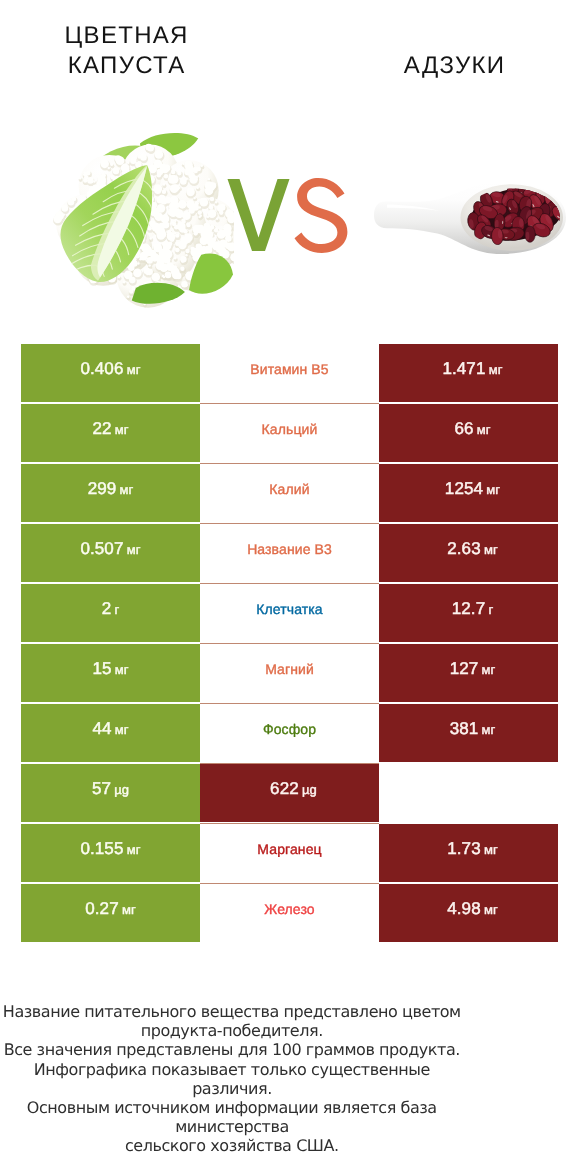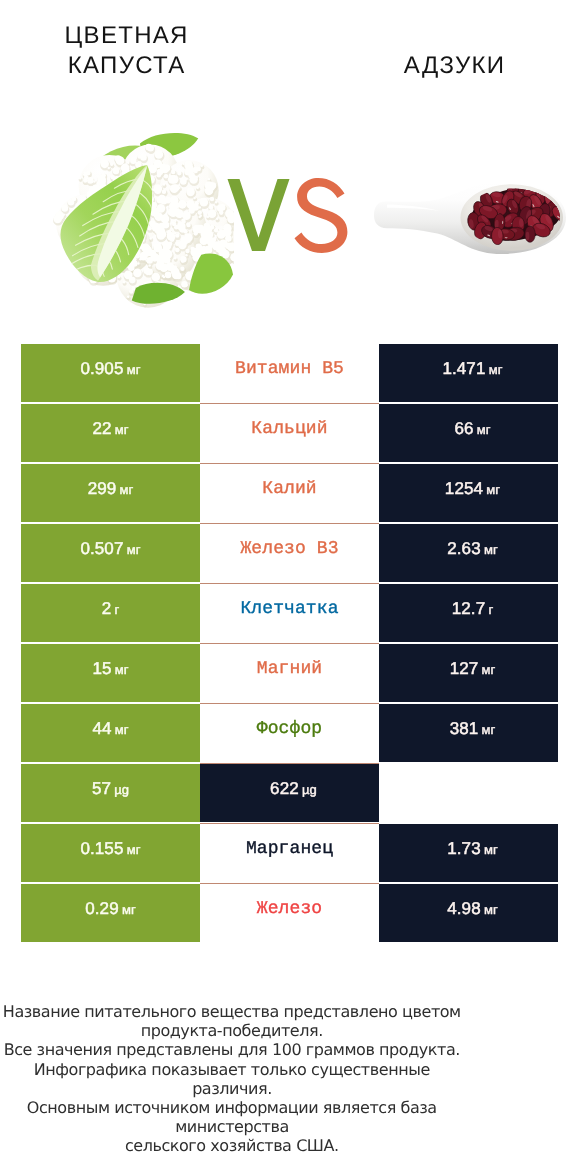--- a/index.html
+++ b/index.html
@@ -8,23 +8,23 @@
   .title{position:absolute;text-align:center;color:#141414;font-size:24px;line-height:30px;font-weight:400;letter-spacing:1.3px;text-indent:1.3px;}
   #title-left{left:6px;width:240px;top:21px;}
   #title-right{left:334px;width:240px;top:51px;}
   #img-left{position:absolute;left:50px;top:130px;width:184px;height:187px;}
   #img-right{position:absolute;left:374px;top:181px;width:193px;height:73px;}
   .vs{position:absolute;left:226px;top:177px;width:124px;height:76px;}
   .table{position:absolute;left:21px;top:344px;width:537px;}
   .row{position:relative;display:flex;width:537px;height:58px;margin-bottom:2px;}
   .cell{width:179px;height:58px;display:flex;align-items:center;justify-content:center;box-sizing:border-box;padding-bottom:8px;}
   .cell.left{background:#81a532;color:#fbfcf0;}
-  .cell.right{background:#0f172a;color:#fdf4f0;padding-left:8px;}
+  .cell.right{background:#7f1d1d;color:#fdf4f0;padding-left:8px;}
   .cell.mid{background:#ffffff;}
-  .cell.mid span{font-family:Liberation Mono, monospace;font-size:18px;font-weight:400;letter-spacing:0.1px;-webkit-text-stroke:0.36px;}
+  .cell.mid span{font-family:Liberation Sans, sans-serif;font-size:14px;font-weight:400;letter-spacing:0.1px;-webkit-text-stroke:0.36px;}
   .val{font-size:17px;font-weight:400;letter-spacing:0.1px;-webkit-text-stroke:0.5px;}
   .unit{font-size:13px;font-weight:400;margin-left:3.2px;letter-spacing:0.1px;-webkit-text-stroke:0.45px;}
   .row .sep{position:absolute;left:179px;width:179px;bottom:-2px;height:1px;background:#c08872;}
   .row:last-child .sep{display:none;}
   .footer{position:absolute;left:0;top:1002px;width:464px;text-align:center;color:#2f2f2f;font-size:16px;line-height:19.2px;font-weight:400;letter-spacing:-0.44px;text-indent:-0.44px;font-family:"DejaVu Sans",sans-serif;}
 </style>
 </head>
 <body>
 
 <div class="page">
@@ -1317,21 +1317,21 @@
             <ellipse rx="8.1" ry="5.8" fill="#8c1d2e" stroke="#2d0c13" stroke-width="0.6"></ellipse>
             <ellipse cx="-1.8" cy="-2.8" rx="4.2" ry="2.1" fill="#ab3c4f" opacity="0.34"></ellipse>
           </g>
         </g>
         <path d="M13 22C28 22 48 24 66 28C52 26 32 25 13 25Z" fill="#ffffff" opacity="0.95"></path>
       </svg></div>
 
   <div class="table" id="table">
       <div class="row">
         <div class="cell left">
-          <span class="val">0.905</span>
+          <span class="val">0.406</span>
           <span class="unit">мг</span>
         </div>
         <div class="cell mid">
           <span style="color: rgb(224, 108, 73);">Витамин B5</span>
         </div>
         <div class="cell right">
           <span class="val">1.471</span>
           <span class="unit">мг</span>
         </div>
         <div class="sep"></div>
@@ -1363,21 +1363,21 @@
           <span class="unit">мг</span>
         </div>
         <div class="sep"></div>
       </div>
       <div class="row">
         <div class="cell left">
           <span class="val">0.507</span>
           <span class="unit">мг</span>
         </div>
         <div class="cell mid">
-          <span style="color: rgb(224, 108, 73);">Железо B3</span>
+          <span style="color: rgb(224, 108, 73);">Название B3</span>
         </div>
         <div class="cell right">
           <span class="val">2.63</span>
           <span class="unit">мг</span>
         </div>
         <div class="sep"></div>
       </div>
       <div class="row">
         <div class="cell left">
           <span class="val">2</span>
@@ -1430,31 +1430,31 @@
           <span class="unit">µg</span>
         </div>
         <div class="sep"></div>
       </div>
       <div class="row">
         <div class="cell left">
           <span class="val">0.155</span>
           <span class="unit">мг</span>
         </div>
         <div class="cell mid">
-          <span style="color: #0f172a;">Марганец</span>
+          <span style="color: #b91c1c;">Марганец</span>
         </div>
         <div class="cell right">
           <span class="val">1.73</span>
           <span class="unit">мг</span>
         </div>
         <div class="sep"></div>
       </div>
       <div class="row">
         <div class="cell left">
-          <span class="val">0.29</span>
+          <span class="val">0.27</span>
           <span class="unit">мг</span>
         </div>
         <div class="cell mid">
           <span style="color: #ef4444;">Железо</span>
         </div>
         <div class="cell right">
           <span class="val">4.98</span>
           <span class="unit">мг</span>
         </div>
       </div>

